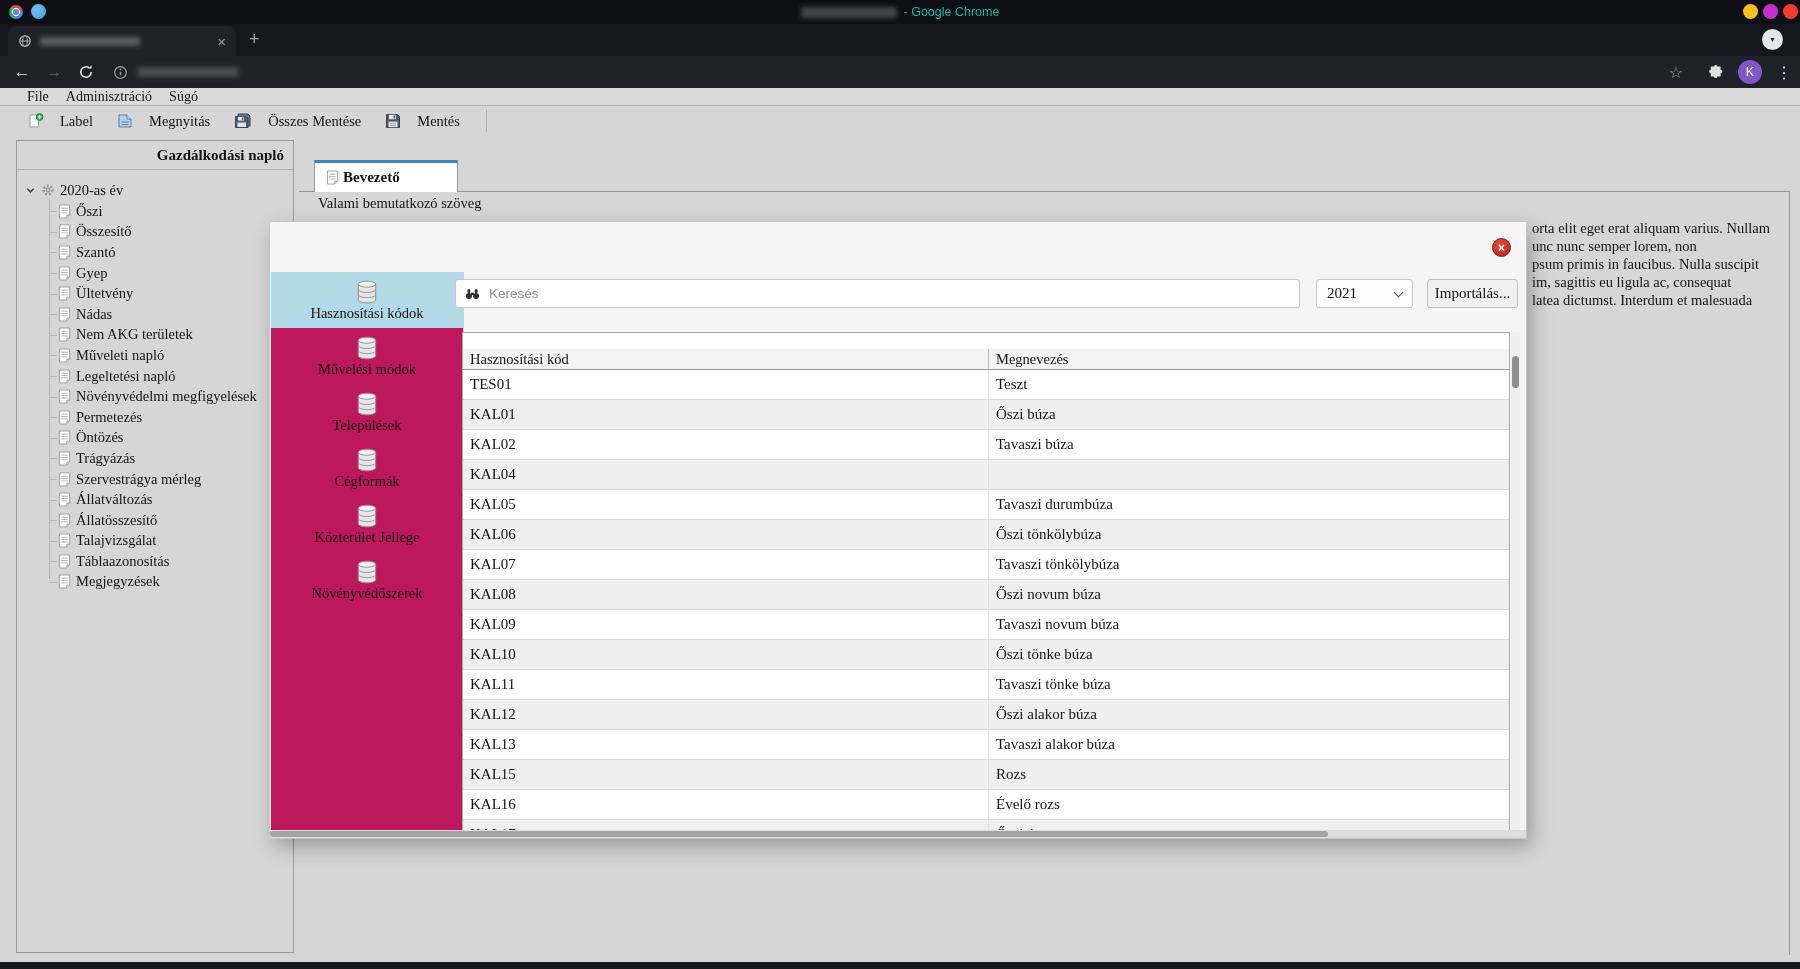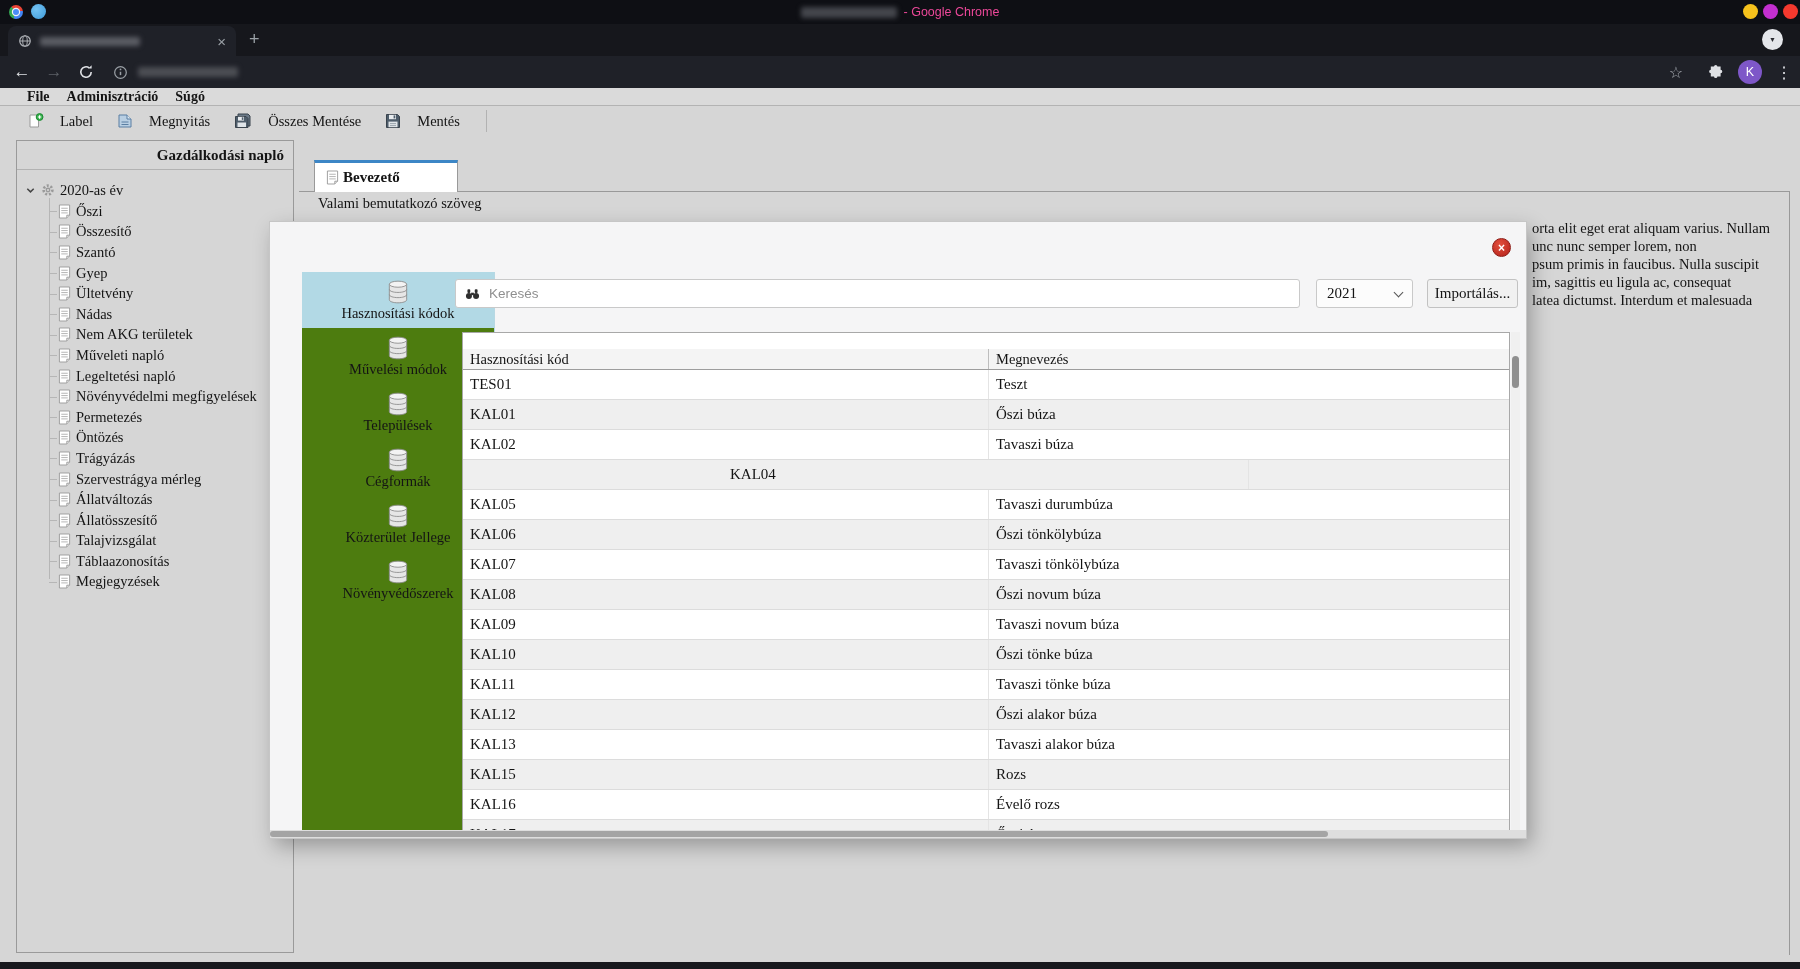--- a/index.html
+++ b/index.html
@@ -8,21 +8,21 @@
 
   
   .titlebar{position:absolute;left:0;top:0;width:1800px;height:24px;background:#0e0f14;}
   .chrome-logo{position:absolute;left:9px;top:5px;width:14px;height:14px;border-radius:50%;
     background:conic-gradient(from -40deg,#ea4335 0 120deg,#4285f4 0 240deg,#34a853 0 360deg);}
   .chrome-logo::after{content:'';position:absolute;left:4px;top:4px;width:6px;height:6px;border-radius:50%;
     background:#4a8cf7;box-shadow:0 0 0 1.2px #f2f2f2;}
   .blue-dot{position:absolute;left:31px;top:4px;width:15px;height:15px;border-radius:50%;
     background:radial-gradient(circle at 35% 35%,#74c3f3,#3e9ad9);}
   .win-title{position:absolute;left:0;top:0;width:100%;height:24px;display:flex;align-items:center;justify-content:center;gap:7px;
-    color:#ec4899;font-size:12.5px;}
+    color:#14b8a6;font-size:12.5px;}
   .blur-chip{display:inline-block;background:#44464c;border-radius:2px;filter:blur(2.5px);}
   .t-chip{width:96px;height:11px;}
   .win-btn{position:absolute;top:4px;width:15px;height:15px;border-radius:50%;}
   .wb-min{left:1743px;background:#f6c21c;}
   .wb-max{left:1763px;background:#c32fd0;}
   .wb-close{left:1783px;background:#f5392e;}
 
   .tabstrip{position:absolute;left:0;top:24px;width:1800px;height:32px;background:#16171c;}
   .tab{position:absolute;left:8px;top:2px;width:228px;height:30px;background:#1f2128;border-radius:8px 8px 0 0;
     display:flex;align-items:center;gap:8px;padding:0 10px;}
@@ -44,21 +44,21 @@
   .puzzle{left:1706px;}
   .avatar{position:absolute;left:1738px;top:4px;width:24px;height:24px;border-radius:50%;background:#7e57c8;
     color:#fff;font-size:12.5px;display:flex;align-items:center;justify-content:center;}
   .dots{left:1774px;font-size:16px;}
 
   
   .page{position:absolute;left:0;top:88px;width:1800px;height:874px;background:#d6d6d6;
     font-family:"Liberation Serif",serif;color:#141414;}
   .menubar{position:absolute;left:0;top:0;width:100%;height:18px;background:#dadada;border-bottom:1px solid #b3b3b3;
     display:flex;align-items:center;padding-left:27px;gap:17px;font-size:14px;}
-  .menu-item{cursor:default;font-weight:bold;}
+  .menu-item{cursor:default;}
   .actionbar{position:absolute;left:0;top:19px;width:100%;height:28px;display:flex;align-items:center;
     padding-left:28px;gap:24px;font-size:14.5px;}
   .action-btn{display:flex;align-items:center;gap:16px;}
   .vsep{width:1px;height:22px;background:#b2b2b2;margin-left:2px;}
 
   .left-panel{position:absolute;left:16px;top:52px;width:278px;height:813px;border:1px solid #9a9a9a;}
   .panel-title{font-weight:bold;font-size:15px;padding:6px 9px 5px;border-bottom:1px solid #b2b2b2;text-align:right;}
   .tree{padding:9px 0 0 8px;font-size:14.5px;text-align:right;}
   .tree-root{display:flex;align-items:center;gap:5px;height:22px;}
   .tree-kids{margin-left:17px;position:relative;}
@@ -77,22 +77,22 @@
   .intro{position:absolute;left:318px;top:107px;font-size:14.5px;z-index:1;}
   .paragraph{position:absolute;left:1532px;top:131px;width:252px;font-size:14.5px;line-height:18px;z-index:1;}
 
   
   .dialog{position:absolute;left:270px;top:134px;width:1256px;height:616px;background:#f5f5f6;z-index:5;
     box-shadow:0 0 0 1px #c6c6c6,5px 8px 20px rgba(0,0,0,0.30);}
   .dlg-close{position:absolute;left:1222px;top:16px;width:19px;height:19px;border-radius:50%;
     background:radial-gradient(circle at 40% 32%,#e2503e,#b32019);border:1px solid #8e1a14;color:#fff;
     font-size:12px;font-weight:bold;display:flex;align-items:center;justify-content:center;
     font-family:"Liberation Sans",sans-serif;}
-  .dlg-sidebar{position:absolute;left:1px;top:50px;width:193px;height:558px;background:#4d7c0f;
-    border-right:1px solid #b7d8e3;margin-left:31px;}
+  .dlg-sidebar{position:absolute;left:1px;top:50px;width:193px;height:558px;background:#be185d;
+    border-right:1px solid #b7d8e3;}
   .side-item{height:56px;display:flex;flex-direction:column;align-items:center;justify-content:center;font-size:14.5px;}
   .side-item.selected{background:#b2d9e5;}
   .db-svg{width:32px;height:26px;}
   .dlg-search{position:absolute;left:185px;top:57px;width:845px;height:29px;background:#fff;
     border:1px solid #c9c9c9;border-radius:3px;display:flex;align-items:center;gap:7px;padding-left:9px;}
   .dlg-search input{border:none;outline:none;flex:1;background:transparent;font-size:13.5px;
     font-family:"Liberation Sans",sans-serif;color:#333;}
   .dlg-search input::placeholder{color:#8f8f8f;}
   .bino-svg{width:15px;height:12px;flex:0 0 auto;}
   .dlg-year{position:absolute;left:1046px;top:57px;width:97px;height:29px;background:#fcfcfc;
@@ -101,21 +101,21 @@
   .chev-down{width:7px;height:7px;border-right:1.5px solid #555;border-bottom:1.5px solid #555;
     transform:rotate(45deg);margin-top:-3px;}
   .dlg-import{position:absolute;left:1157px;top:57px;width:91px;height:29px;background:#f1f1f1;
     border:1px solid #c2c2c2;border-radius:3px;display:flex;align-items:center;justify-content:center;font-size:15px;}
   .dtable{position:absolute;left:192px;top:110px;width:1048px;height:499px;overflow:hidden;
     border:1px solid #a8a8a8;background:#fff;}
   .thead{display:flex;height:21px;background:#f4f4f4;border-bottom:1px solid #9d9d9d;font-size:14.5px;margin-top:16px;}
   .th{display:flex;align-items:center;padding-left:7px;}
   .th.c0{width:526px;border-right:1px solid #bdbdbd;}
   .th.c1{flex:1;text-align:center;}
-  .trow{display:flex;height:30px;background:#fff;border-bottom:1px solid #dcdcdc;font-size:15px;justify-content:center;}
+  .trow{display:flex;height:30px;background:#fff;border-bottom:1px solid #dcdcdc;font-size:15px;}
   .trow:nth-child(even){background:#efefef;}
   .tcell{display:flex;align-items:center;padding-left:7px;}
   .tcell.c0{width:526px;border-right:1px solid #e4e4e4;}
   .tcell.c1{flex:1;}
   .vscroll{position:absolute;left:1241px;top:110px;width:9px;height:499px;background:#f0f0f0;}
   .vthumb{position:absolute;left:1px;top:24px;width:7px;height:32px;background:#8f8f8f;border-radius:4px;}
   .hscroll{position:absolute;left:0;top:608px;width:1256px;height:8px;background:#dedede;}
   .hthumb{position:absolute;left:0;top:1px;width:1058px;height:6px;background:#a4a4a4;border-radius:3px;}
 </style>
 </head>

